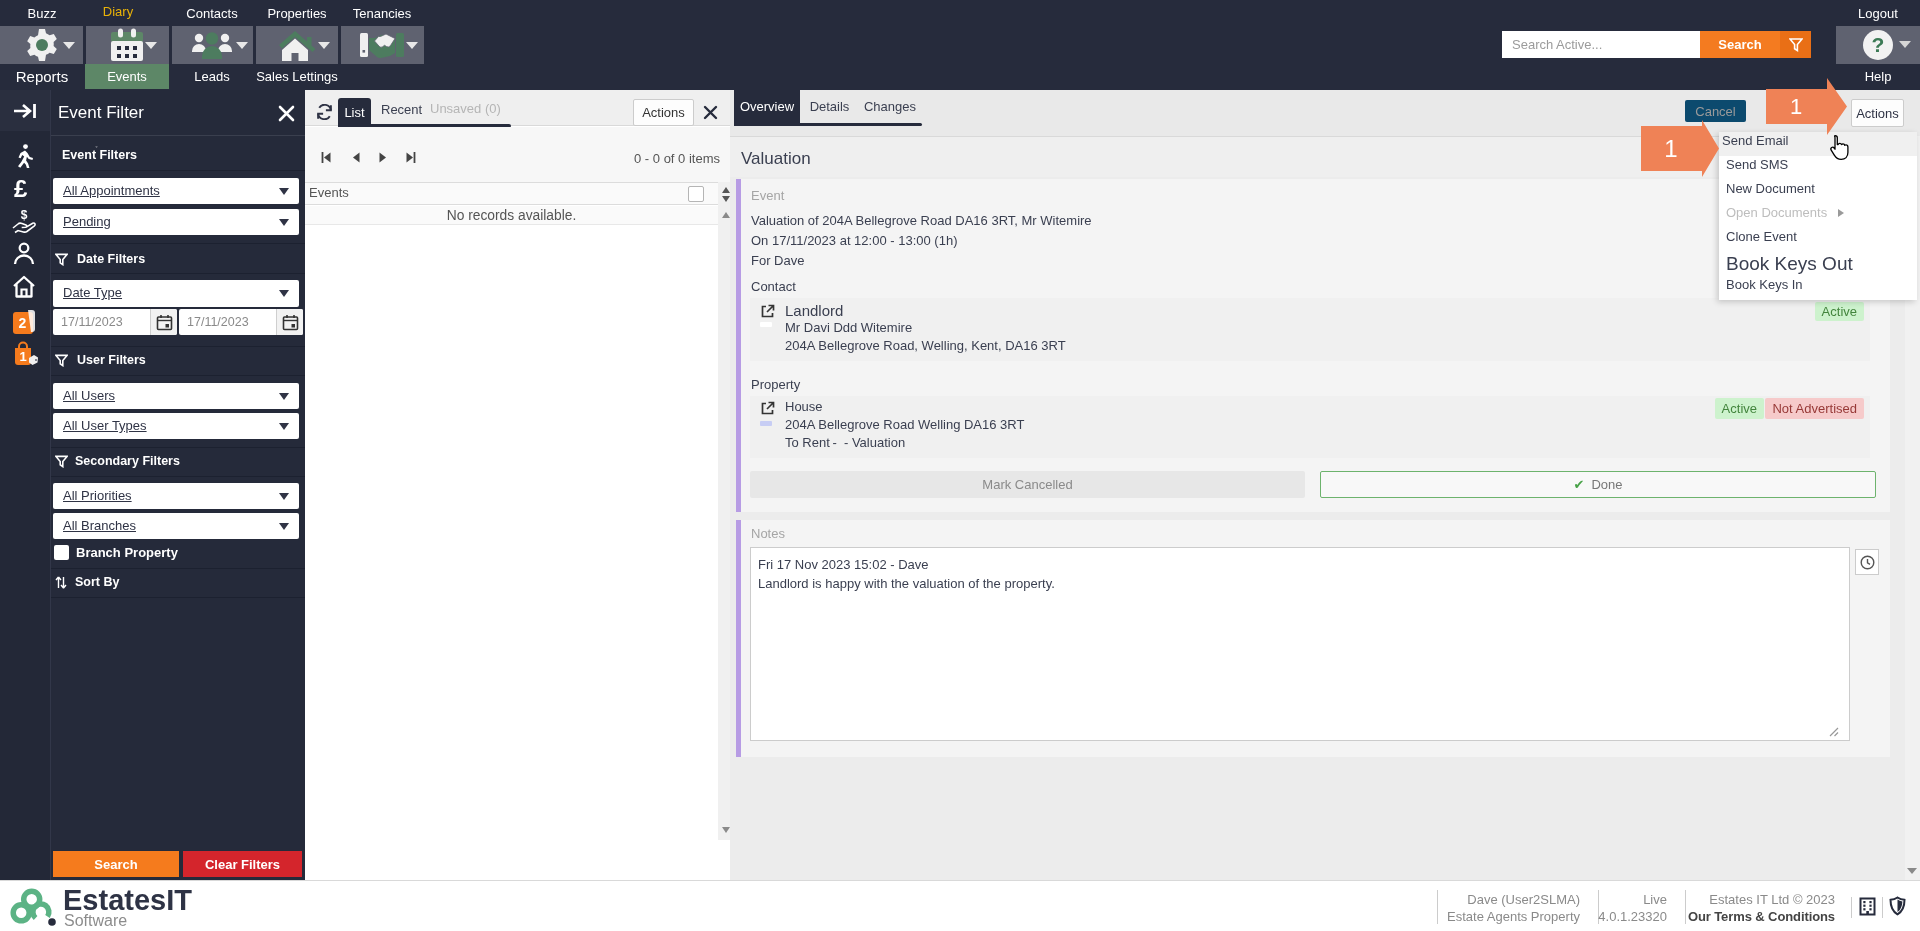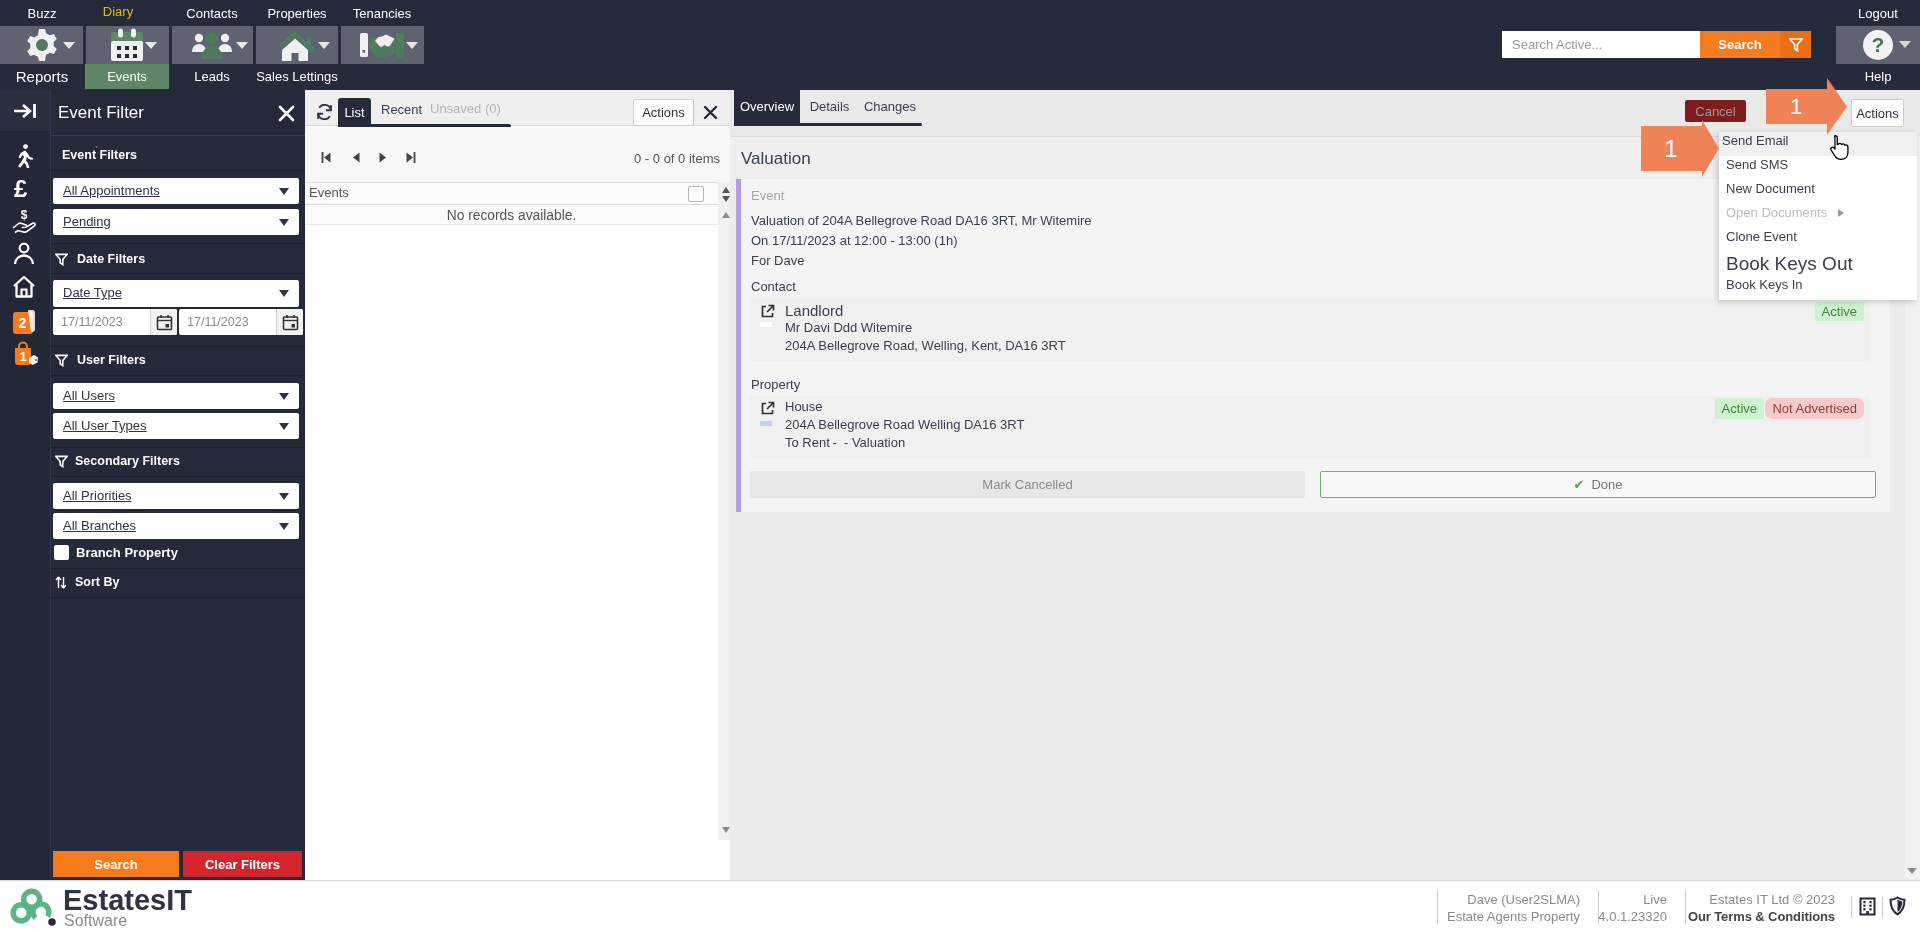--- a/index.html
+++ b/index.html
@@ -267,21 +267,21 @@
     <div class="abs ctr" style="left:0;top:116px;width:413px;height:19px;background:#fafafa;border-bottom:1px solid #e8e8e8;color:#555;font-size:13.8px;">No records available.</div>
   </div>
 
   <div class="abs" id="detail" style="left:730px;top:90px;width:1190px;height:790px;background:#ececec;">
 
     <div class="abs" style="left:0;top:0;width:1190px;height:46px;background:#e9e9e9;"></div>
     <div class="abs ctr" style="left:4px;top:0;width:66px;height:33px;background:#262b3c;color:#fff;font-size:13px;">Overview</div>
     <div class="abs ctr" style="left:72px;top:0;width:55px;height:33px;color:#3a3f50;font-size:13px;">Details</div>
     <div class="abs ctr" style="left:128px;top:0;width:64px;height:33px;color:#3a3f50;font-size:13px;">Changes</div>
     <div class="abs" style="left:4px;top:33px;width:188px;height:3px;background:#262b3c;border-radius:0 3px 3px 0;"></div>
-    <div class="abs ctr" style="left:955px;top:10px;width:61px;height:22px;background:#7f1d1d;border-radius:2px;color:#9a9a9a;font-size:13px;">Cancel</div>
+    <div class="abs ctr" style="left:955px;top:10px;width:61px;height:22px;background:#0c4a6e;border-radius:2px;color:#9a9a9a;font-size:13px;">Cancel</div>
     <div class="abs ctr" style="left:1121px;top:9px;width:53px;height:28px;background:#fdfdfd;border:1px solid #ccc;border-radius:2px;color:#2f3345;font-size:13px;">Actions</div>
 
     <div class="abs" style="left:0;top:46px;width:1190px;height:41px;background:#efefef;border-top:1px solid #d9d9d9;"></div>
     <div class="abs" style="left:11px;top:59px;color:#3a3f50;font-size:17px;">Valuation</div>
 
     <div class="abs" style="left:6px;top:89px;width:1154px;height:333px;background:#f4f4f4;border-left:5px solid #b79ce4;">
       <div class="abs" style="left:10px;top:9px;color:#a5a5a5;font-size:13px;">Event</div>
       <div class="abs" style="left:10px;top:34px;color:#3a3f50;font-size:13px;">Valuation of 204A Bellegrove Road DA16 3RT, Mr Witemire</div>
       <div class="abs" style="left:10px;top:54px;color:#3a3f50;font-size:13px;">On 17/11/2023 at 12:00 - 13:00 (1h)</div>
       <div class="abs" style="left:10px;top:74px;color:#3a3f50;font-size:13px;">For Dave</div>
@@ -301,26 +301,39 @@
       <div class="abs" style="left:9px;top:217px;width:1120px;height:62px;background:#f0f0f0;">
         <svg class="abs" style="left:10px;top:5px;" width="15" height="15" viewBox="0 0 15 15">
             <path d="M6 2.5 H2.5 V12.5 H12.5 V9" fill="none" stroke="#333" stroke-width="1.7"></path>
             <path d="M8.5 1.5 H13.5 V6.5 M13.5 1.5 L7 8" fill="none" stroke="#333" stroke-width="1.7"></path>
           </svg>
         <div class="abs" style="left:10px;top:25px;width:12px;height:5px;background:#c7cdf4;border-radius:1px;"></div>
         <div class="abs" style="left:35px;top:3px;color:#3a3f50;font-size:13px;">House</div>
         <div class="abs" style="left:35px;top:21px;color:#3a3f50;font-size:13px;">204A Bellegrove Road Welling DA16 3RT</div>
         <div class="abs" style="left:35px;top:39px;color:#3a3f50;font-size:13px;">To Rent -&nbsp; - Valuation</div>
         <div class="abs ctr" style="right:106px;top:2px;height:21px;padding:0 7px;background:#cdf2cd;border-radius:2px;color:#43853d;font-size:13px;">Active</div>
-        <div class="abs ctr" style="right:6px;top:2px;height:21px;padding:8px 7px;background:#f6caca;border-radius:7px;color:#973937;font-size:13px;">Not Advertised</div>
+        <div class="abs ctr" style="right:6px;top:2px;height:21px;padding:8px 7px;background:#f6caca;border-radius:2px;color:#973937;font-size:13px;">Not Advertised</div>
       </div>
       <div class="abs ctr" style="left:9px;top:292px;width:555px;height:27px;background:#e7e7e7;border-radius:2px;color:#8a8a8a;font-size:13px;">Mark Cancelled</div>
       <div class="abs ctr" style="left:579px;top:292px;width:556px;height:27px;background:#f8f8f8;border:1px solid #6db36d;border-radius:2px;color:#777;font-size:13px;"><span style="color:#47a247;margin-right:7px;font-size:13px;">✔</span> Done</div>
     </div>
 
+    <div class="abs" style="left:6px;top:430px;width:1154px;height:237px;background:#f4f4f4;border-left:5px solid #b79ce4;">
+      <div class="abs" style="left:10px;top:6px;color:#a5a5a5;font-size:13px;">Notes</div>
+      <div class="abs" style="left:9px;top:27px;width:1100px;height:194px;background:#fff;border:1px solid #ccc;color:#3a3f50;font-size:13px;line-height:19px;padding:7px 0 0 7px;">Fri 17 Nov 2023 15:02 - Dave<br>Landlord is happy with the valuation of the property.</div>
+      <svg class="abs" style="left:1088px;top:207px;" width="10" height="10" viewBox="0 0 10 10">
+          <path d="M9 1 L1 9 M9 5.5 L5.5 9" stroke="#999" stroke-width="1.2"></path>
+        </svg>
+      <div class="abs ctr" style="left:1114px;top:29px;width:24px;height:26px;background:#fff;border:1px solid #ccc;">
+        <svg width="15" height="15" viewBox="0 0 15 15">
+            <circle cx="7.5" cy="7.5" r="6.3" fill="none" stroke="#555" stroke-width="1.4"></circle>
+            <path d="M7.5 4 v3.8 l2.5 1.5" fill="none" stroke="#555" stroke-width="1.4"></path>
+          </svg>
+      </div>
+    </div>
 
     <div class="abs" style="left:1175px;top:46px;width:15px;height:744px;background:#f1f1f1;"></div>
     <div class="abs" style="left:1177px;top:778px;width:0;height:0;border-left:5px solid transparent;border-right:5px solid transparent;border-top:6.5px solid #8a8a8a;"></div>
   </div>
 
   <div class="abs" id="footer" style="left:0;top:880px;width:1920px;height:51px;background:#fff;border-top:1px solid #d9d9d9;">
     <svg class="abs" style="left:10px;top:6px;" width="48" height="42" viewBox="0 0 48 42">
       <circle cx="21.7" cy="12.3" r="8" fill="none" stroke="#5cb385" stroke-width="5.5"></circle>
       <circle cx="11.2" cy="25.8" r="8" fill="none" stroke="#5cb385" stroke-width="5.5"></circle>
       <path d="M25.6 31 A8 8 0 1 1 37.5 29.5" fill="none" stroke="#5cb385" stroke-width="5.5"></path>

